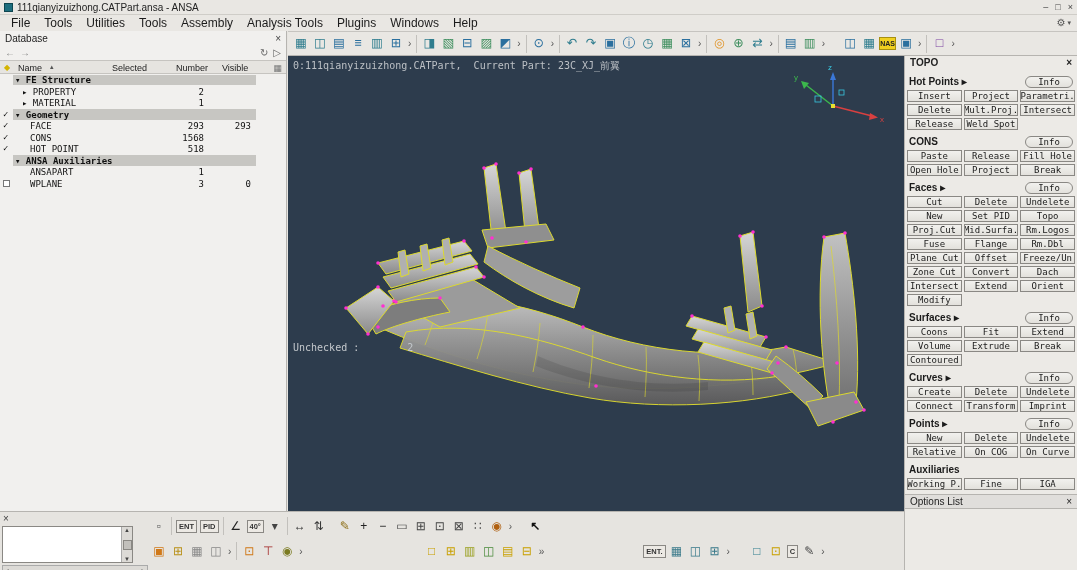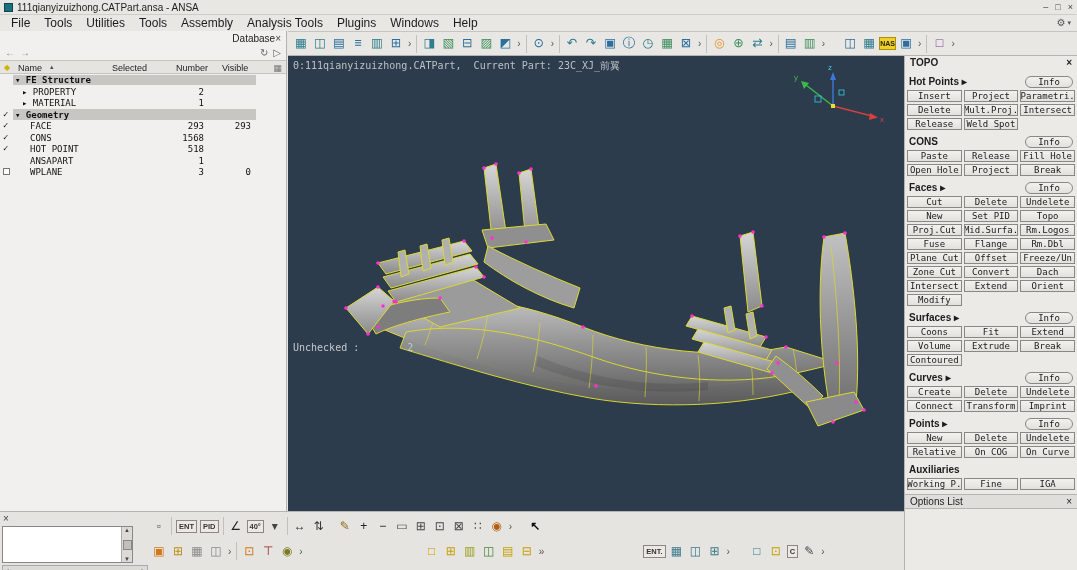--- a/index.html
+++ b/index.html
@@ -26,21 +26,21 @@
   .toolbar-top{position:absolute;top:31px;left:288px;right:0;height:25px;background:#e9e7e3;border-top:1px solid #c6c4c0;border-bottom:1px solid #b6b4b0;display:flex;align-items:center;padding:0 4px;overflow:hidden;}
   .tb-group{display:flex;align-items:center;gap:1px;}
   .tb-icon{min-width:18px;height:19px;display:inline-flex;align-items:center;justify-content:center;font-size:12.5px;line-height:19px;}
   .tb-icon.badge{background:#f0d020;color:#222 !important;font-size:7px;font-weight:bold;border:1px solid #a89010;height:13px;min-width:17px;}
   .tb-chev{font-size:10px;color:#555;margin:0 2px;}
   .tb-sep{width:1px;height:18px;background:#c2c0bc;margin:0 3px;flex:0 0 auto;}
   .mini-btn{border:1px solid #8a8884;background:#ece9e4;font-size:7.5px;font-weight:bold;color:#333;height:13px;display:inline-flex;align-items:center;padding:0 2px;margin:0 1px;white-space:nowrap;}
 
   
   .db-panel{position:absolute;top:31px;left:0;width:287px;height:489px;background:#f1f0ee;border-right:1px solid #b6b4b0;}
-  .db-header{height:14px;display:flex;align-items:center;justify-content:flex-end;padding:0 5px;font-size:10px;color:#222;}
+  .db-header{height:14px;display:flex;align-items:center;justify-content:space-between;padding:0 5px;font-size:10px;color:#222;}
   .db-close{color:#444;font-size:10px;}
   .db-nav{height:15px;display:flex;align-items:center;gap:5px;padding:0 5px;color:#8a8a8a;font-size:10px;}
   .db-nav .right-icons{margin-left:auto;display:flex;gap:5px;color:#666;}
   .db-thead{position:relative;height:14px;background:#e6e4e0;border-top:1px solid #c6c4c0;border-bottom:1px solid #c6c4c0;font-size:9px;color:#222;}
   .db-thead span{position:absolute;top:2px;}
   .th-diamond{left:4px;color:#d4b400;font-size:8px;}
   .th-name{left:18px;} .th-sort{left:50px;font-size:7px;color:#555;}
   .th-sel{left:112px;} .th-num{left:176px;} .th-vis{left:222px;}
   .th-grid{right:4px;left:auto !important;color:#777;font-size:9px;}
   .db-rows{font-family:"DejaVu Sans Mono",monospace;font-size:9px;color:#111;}
@@ -228,20 +228,24 @@
       </div>
       <div class="db-row">
         <span class="chk">✓</span>
         <span class="lbl" style="left: 30px;">CONS</span>
         <span class="numcol">1568</span>
       </div>
       <div class="db-row">
         <span class="chk">✓</span>
         <span class="lbl" style="left: 30px;">HOT POINT</span>
         <span class="numcol">518</span>
+      </div>
+      <div class="db-row">
+        <div class="band"></div>
+        <span class="lbl grp" style="left: 15px;">▾ ANSA Auxiliaries</span>
       </div>
       <div class="db-row">
         <span class="lbl" style="left: 30px;">ANSAPART</span>
         <span class="numcol">1</span>
       </div>
       <div class="db-row">
         <span class="cbox"></span>
         <span class="lbl" style="left: 30px;">WPLANE</span>
         <span class="numcol">3</span>
         <span class="viscol">0</span>

